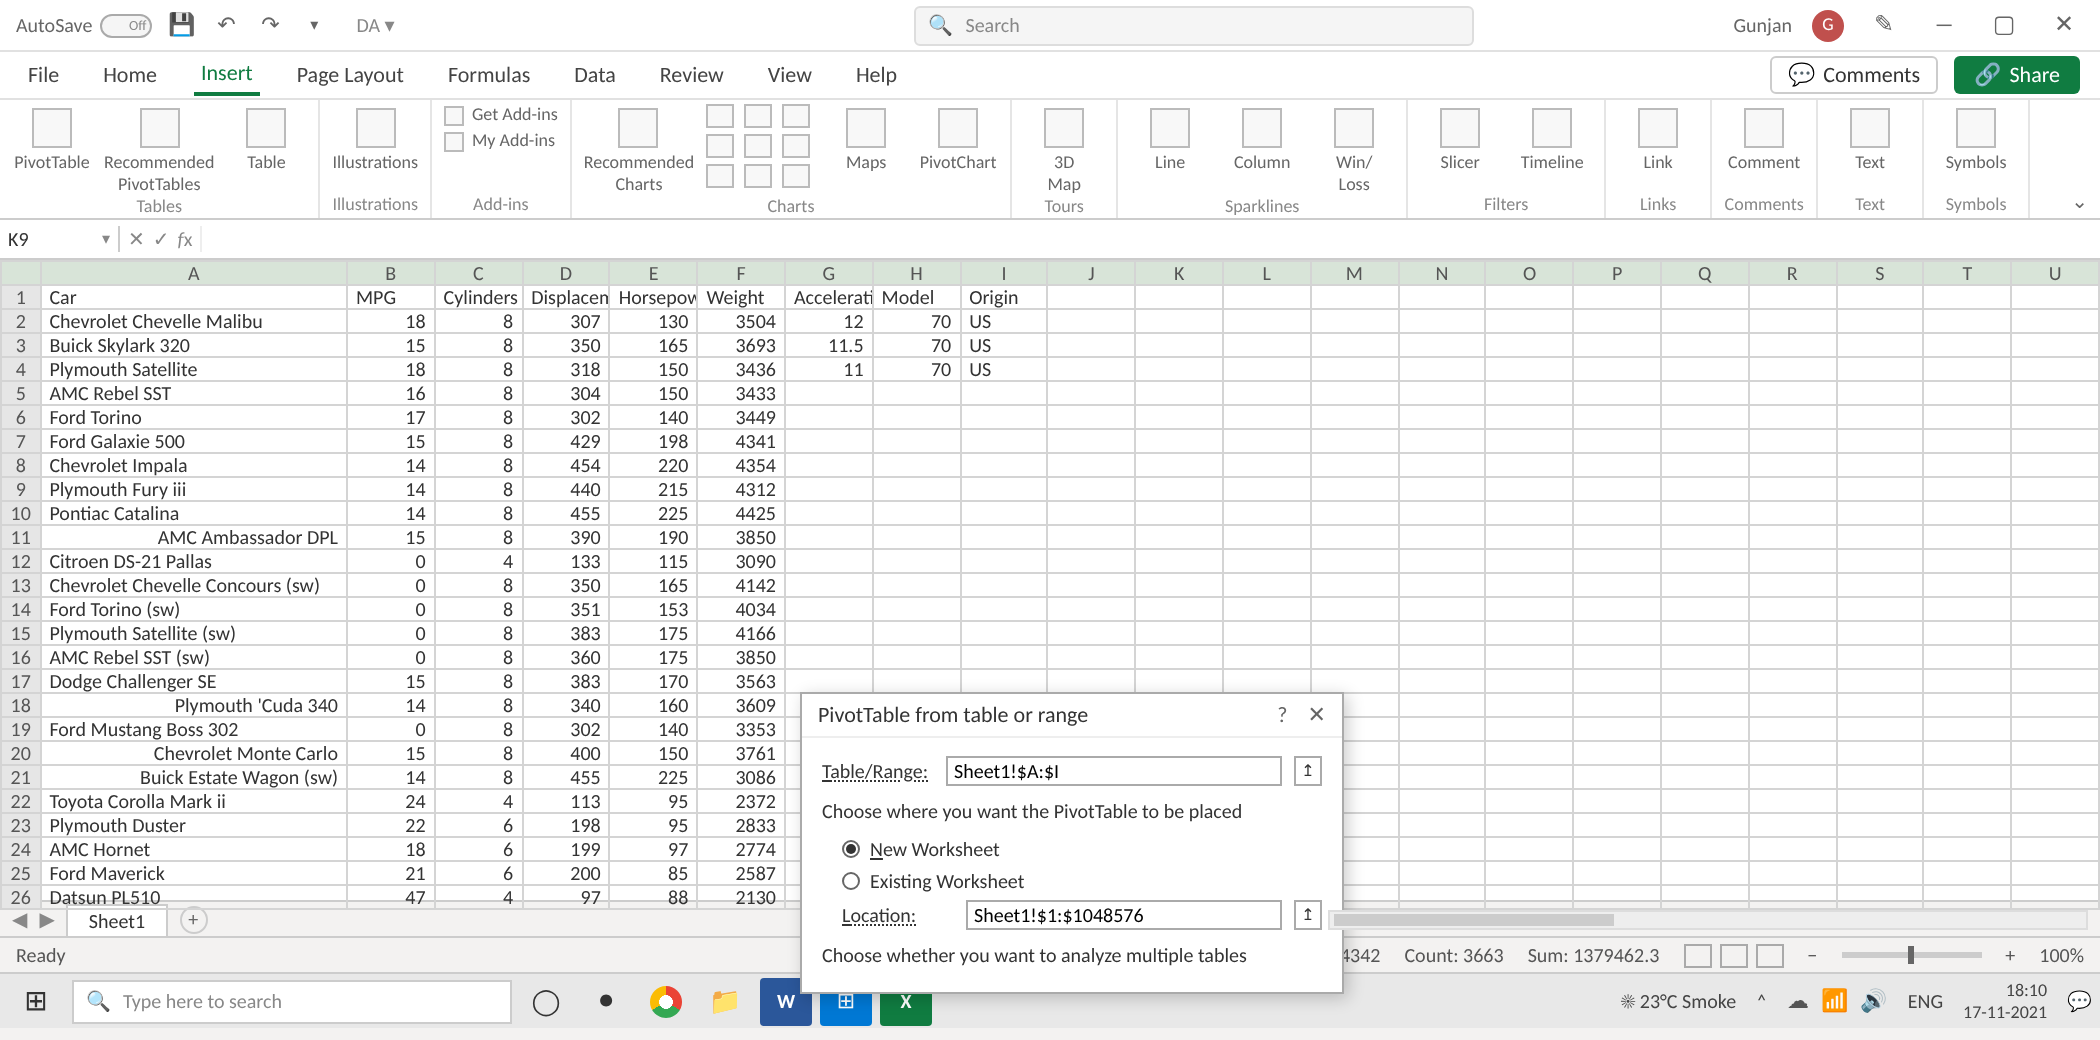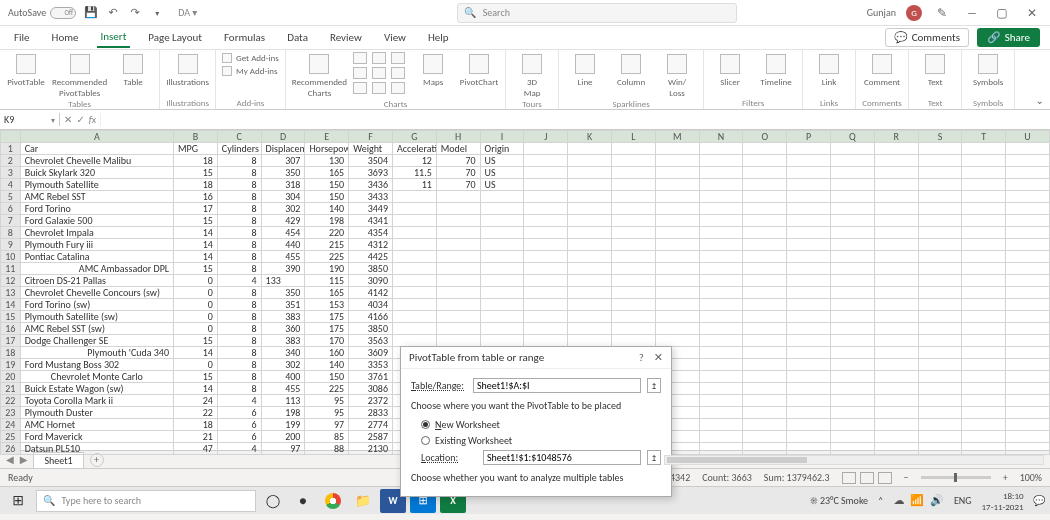--- a/index.html
+++ b/index.html
@@ -592,21 +592,21 @@
           <td class="col-blank" style="text-align:left"></td>
           <td class="col-blank" style="text-align:left"></td>
           <td class="col-blank" style="text-align:left"></td>
           <td class="col-blank" style="text-align:left"></td>
         </tr>
         <tr>
           <td class="rowhdr">12</td>
           <td class="col-A" style="text-align:left">Citroen DS-21 Pallas</td>
           <td class="col-num" style="text-align:right">0</td>
           <td class="col-num" style="text-align:right">4</td>
-          <td class="col-num" style="text-align:left">133</td>
+          <td class="col-num" style="text-align:right">133</td>
           <td class="col-num" style="text-align:right">115</td>
           <td class="col-num" style="text-align:right">3090</td>
           <td class="col-num" style="text-align:right"></td>
           <td class="col-num" style="text-align:right"></td>
           <td class="col-txt" style="text-align:left"></td>
           <td class="col-blank" style="text-align:left"></td>
           <td class="col-blank" style="text-align:left"></td>
           <td class="col-blank" style="text-align:left"></td>
           <td class="col-blank" style="text-align:left"></td>
           <td class="col-blank" style="text-align:left"></td>
@@ -781,21 +781,21 @@
           <td class="col-blank" style="text-align:left"></td>
           <td class="col-blank" style="text-align:left"></td>
           <td class="col-blank" style="text-align:left"></td>
           <td class="col-blank" style="text-align:left"></td>
           <td class="col-blank" style="text-align:left"></td>
           <td class="col-blank" style="text-align:left"></td>
           <td class="col-blank" style="text-align:left"></td>
         </tr>
         <tr>
           <td class="rowhdr">20</td>
-          <td class="col-A" style="text-align:center">Chevrolet Monte Carlo</td>
+          <td class="col-A" style="text-align:right">Chevrolet Monte Carlo</td>
           <td class="col-num" style="text-align:right">15</td>
           <td class="col-num" style="text-align:right">8</td>
           <td class="col-num" style="text-align:right">400</td>
           <td class="col-num" style="text-align:right">150</td>
           <td class="col-num" style="text-align:right">3761</td>
           <td class="col-num" style="text-align:right">9.5</td>
           <td class="col-num" style="text-align:right">70</td>
           <td class="col-txt" style="text-align:left">US</td>
           <td class="col-blank" style="text-align:left"></td>
           <td class="col-blank" style="text-align:left"></td>
@@ -805,21 +805,21 @@
           <td class="col-blank" style="text-align:left"></td>
           <td class="col-blank" style="text-align:left"></td>
           <td class="col-blank" style="text-align:left"></td>
           <td class="col-blank" style="text-align:left"></td>
           <td class="col-blank" style="text-align:left"></td>
           <td class="col-blank" style="text-align:left"></td>
           <td class="col-blank" style="text-align:left"></td>
         </tr>
         <tr>
           <td class="rowhdr">21</td>
-          <td class="col-A" style="text-align:left">Buick Estate Wagon (sw)</td>
+          <td class="col-A" style="text-align:right">Buick Estate Wagon (sw)</td>
           <td class="col-num" style="text-align:right">14</td>
           <td class="col-num" style="text-align:right">8</td>
           <td class="col-num" style="text-align:right">455</td>
           <td class="col-num" style="text-align:right">225</td>
           <td class="col-num" style="text-align:right">3086</td>
           <td class="col-num" style="text-align:right">10</td>
           <td class="col-num" style="text-align:right">70</td>
           <td class="col-txt" style="text-align:left">US</td>
           <td class="col-blank" style="text-align:left"></td>
           <td class="col-blank" style="text-align:left"></td>

